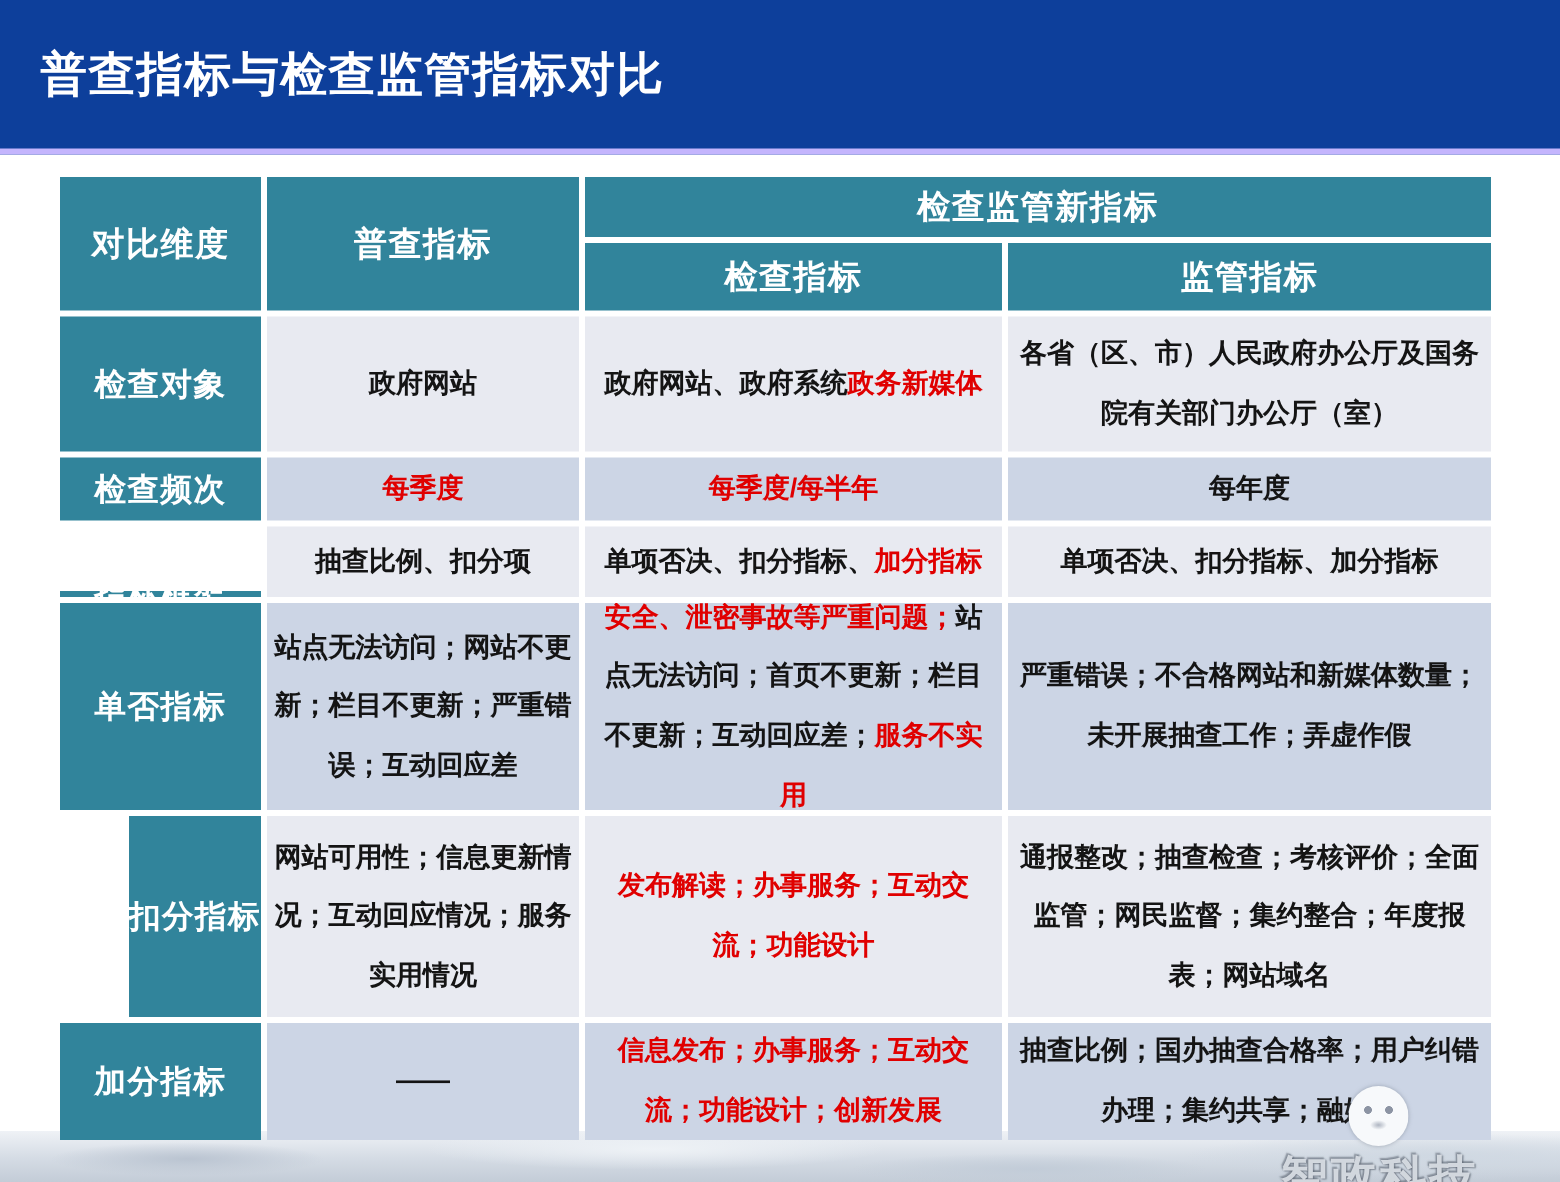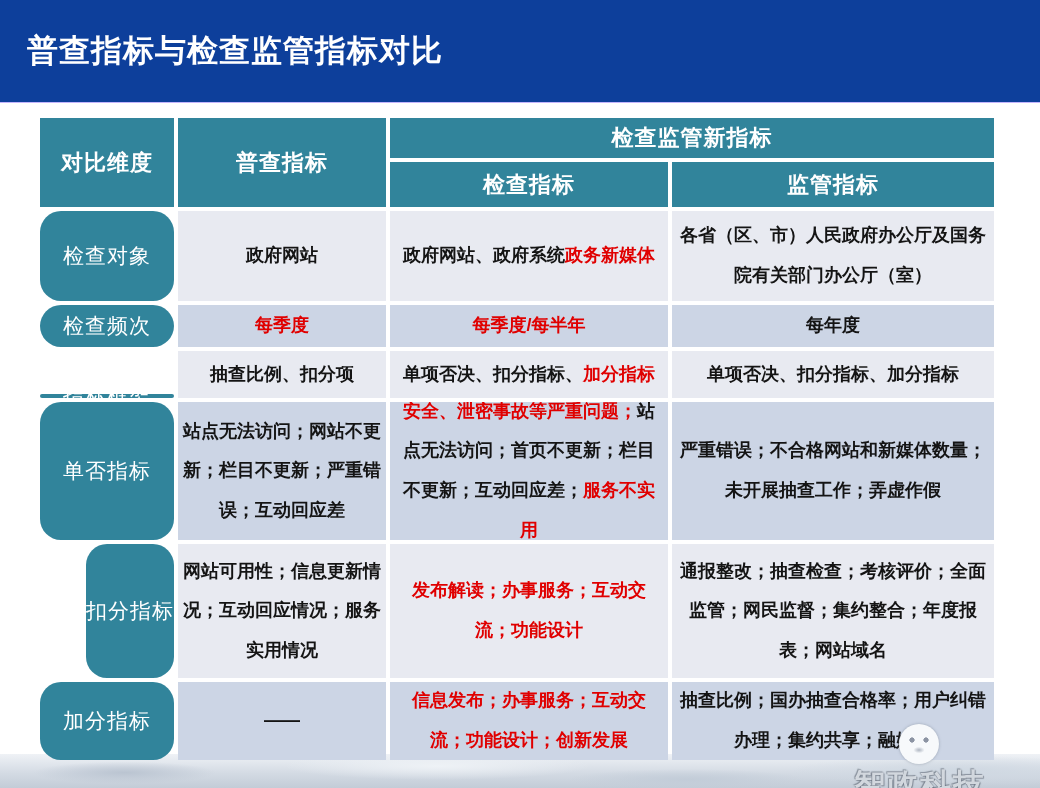--- a/index.html
+++ b/index.html
@@ -7,21 +7,21 @@
     width:1040px;height:788px;overflow:hidden;background:#ffffff;
     font-family:"Liberation Sans","DejaVu Sans",sans-serif;
     position:relative;
   }
   .slide{position:absolute;inset:0;width:1040px;height:788px;background:#ffffff;overflow:hidden;}
 
   
   .title-bar{
     position:absolute;left:0;top:0;width:1040px;height:103px;
     background:var(--c-titlebar,#0d3f9b);
-    border-bottom:1px solid #c4b5fd;
+    border-bottom:4px solid #c4b5fd;
     display:flex;align-items:center;box-sizing:border-box;
   }
   .title-bar h1{
     margin:0 0 0 27px;color:#ffffff;font-size:31px;font-weight:bold;
     letter-spacing:1px;
   }
 
   
   .bottom-art{
     position:absolute;left:0;top:754px;width:1040px;height:34px;
@@ -51,21 +51,21 @@
     font-size:22px;font-weight:bold;letter-spacing:1px;
   }
   .hc-dim{grid-column:1;grid-row:1 / span 2;text-align:center;}
   .hc-census{grid-column:2;grid-row:1 / span 2;}
   .hc-group{grid-column:3 / span 2;grid-row:1;}
   .hc-insp{grid-column:3;grid-row:2;}
   .hc-sup{grid-column:4;grid-row:2;}
 
   .label-cell{
     background:var(--c-teal,#31849b);color:#ffffff;
-    font-size:21px;font-weight:400;letter-spacing:1px;border-radius:21px;
+    font-size:21px;font-weight:700;letter-spacing:1px;
   }
   .data-cell{
     font-size:18px;font-weight:bold;color:#141414;
     line-height:2.2;padding:0 5px;
   }
   .data-cell.light{background:var(--c-rowlight,#e8eaf1);}
   .data-cell.dark{background:var(--c-rowdark,#ccd5e5);}
   .data-cell .red{color:var(--c-red,#e00000);}
 
   

